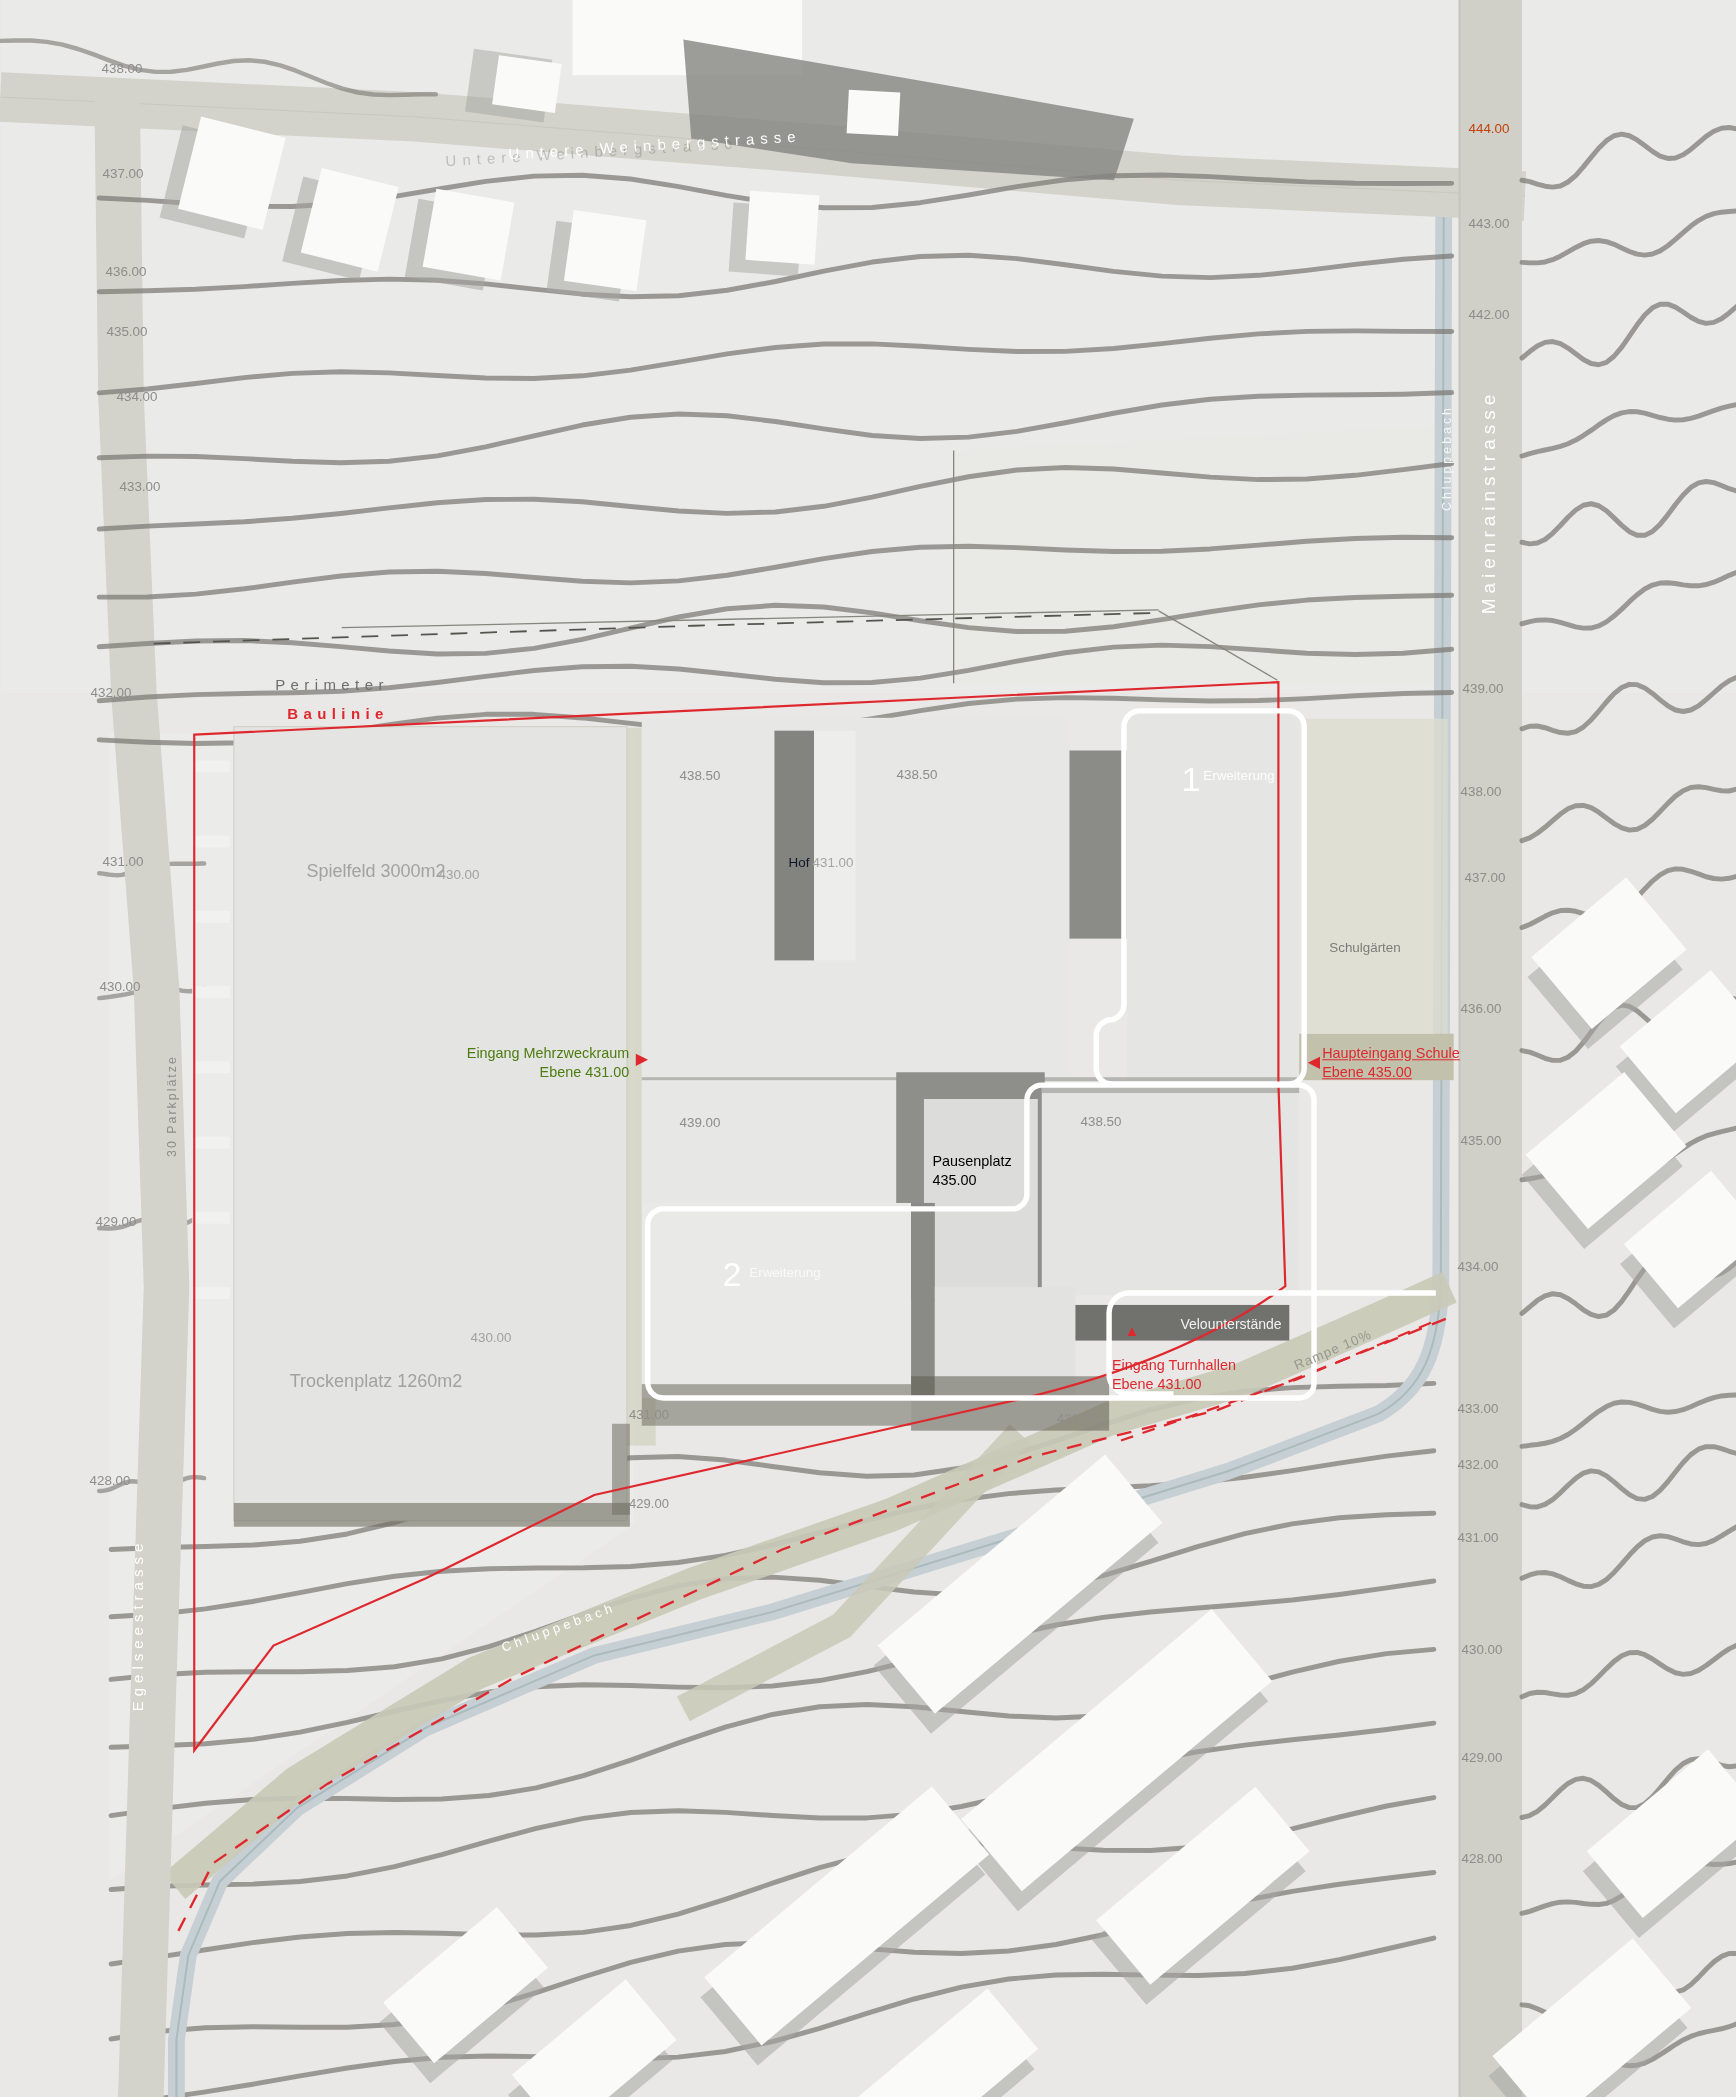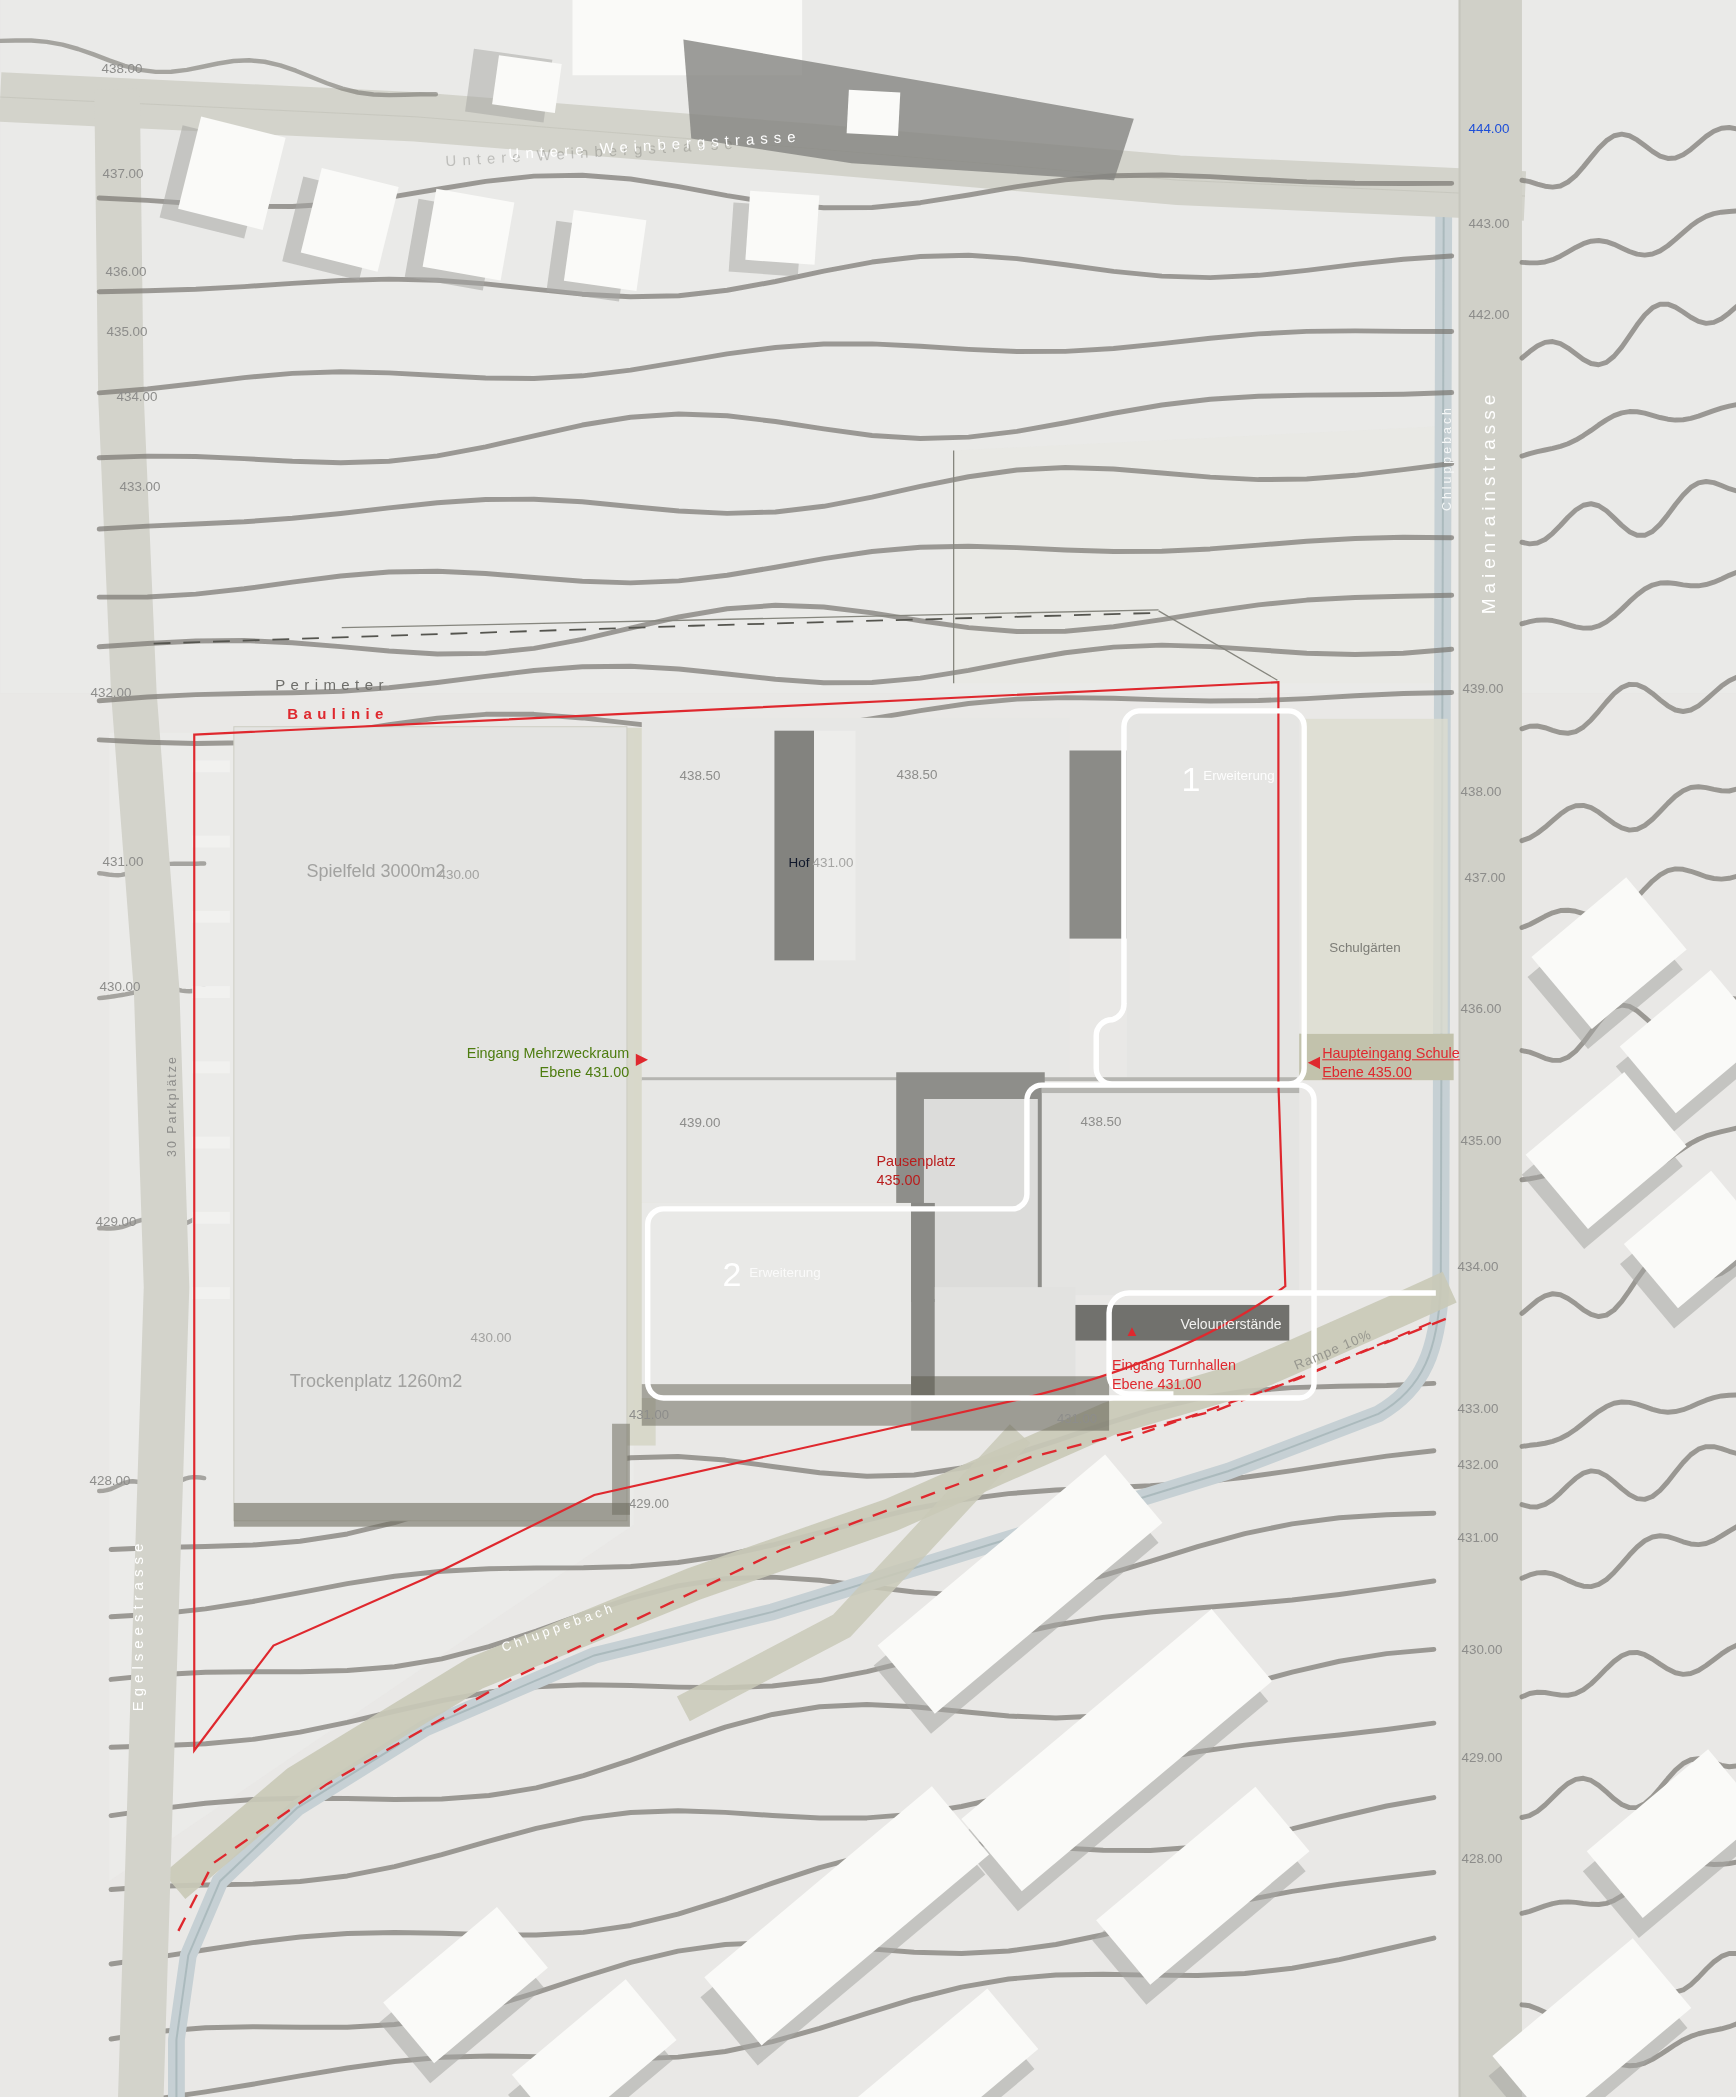--- a/index.html
+++ b/index.html
@@ -242,21 +242,21 @@
       <div class="lbl" style="left: 123px; top: 174px; font-size: 13.4px; color: rgb(141, 141, 139); transform: translate(-50%, -50%) rotate(0deg);">437.00</div>
       <div class="lbl" style="left: 126px; top: 272px; font-size: 13.4px; color: rgb(141, 141, 139); transform: translate(-50%, -50%) rotate(0deg);">436.00</div>
       <div class="lbl" style="left: 127px; top: 332px; font-size: 13.4px; color: rgb(141, 141, 139); transform: translate(-50%, -50%) rotate(0deg);">435.00</div>
       <div class="lbl" style="left: 137px; top: 397px; font-size: 13.4px; color: rgb(141, 141, 139); transform: translate(-50%, -50%) rotate(0deg);">434.00</div>
       <div class="lbl" style="left: 140px; top: 487px; font-size: 13.4px; color: rgb(141, 141, 139); transform: translate(-50%, -50%) rotate(0deg);">433.00</div>
       <div class="lbl" style="left: 111px; top: 693px; font-size: 13.4px; color: rgb(141, 141, 139); transform: translate(-50%, -50%) rotate(0deg);">432.00</div>
       <div class="lbl" style="left: 123px; top: 862px; font-size: 13.4px; color: rgb(141, 141, 139); transform: translate(-50%, -50%) rotate(0deg);">431.00</div>
       <div class="lbl" style="left: 120px; top: 987px; font-size: 13.4px; color: rgb(141, 141, 139); transform: translate(-50%, -50%) rotate(0deg);">430.00</div>
       <div class="lbl" style="left: 116px; top: 1222px; font-size: 13.4px; color: rgb(141, 141, 139); transform: translate(-50%, -50%) rotate(0deg);">429.00</div>
       <div class="lbl" style="left: 110px; top: 1481px; font-size: 13.4px; color: rgb(141, 141, 139); transform: translate(-50%, -50%) rotate(0deg);">428.00</div>
-      <div class="lbl" style="left: 1489px; top: 129px; font-size: 13.4px; color: #1d4ed8; transform: translate(-50%, -50%) rotate(0deg);">444.00</div>
+      <div class="lbl" style="left: 1489px; top: 129px; font-size: 13.4px; color: #c2410c; transform: translate(-50%, -50%) rotate(0deg);">444.00</div>
       <div class="lbl" style="left: 1489px; top: 224px; font-size: 13.4px; color: rgb(141, 141, 139); transform: translate(-50%, -50%) rotate(0deg);">443.00</div>
       <div class="lbl" style="left: 1489px; top: 315px; font-size: 13.4px; color: rgb(141, 141, 139); transform: translate(-50%, -50%) rotate(0deg);">442.00</div>
       <div class="lbl" style="left: 1483px; top: 689px; font-size: 13.4px; color: rgb(141, 141, 139); transform: translate(-50%, -50%) rotate(0deg);">439.00</div>
       <div class="lbl" style="left: 1481px; top: 792px; font-size: 13.4px; color: rgb(141, 141, 139); transform: translate(-50%, -50%) rotate(0deg);">438.00</div>
       <div class="lbl" style="left: 1485px; top: 878px; font-size: 13.4px; color: rgb(141, 141, 139); transform: translate(-50%, -50%) rotate(0deg);">437.00</div>
       <div class="lbl" style="left: 1481px; top: 1009px; font-size: 13.4px; color: rgb(141, 141, 139); transform: translate(-50%, -50%) rotate(0deg);">436.00</div>
       <div class="lbl" style="left: 1481px; top: 1141px; font-size: 13.4px; color: rgb(141, 141, 139); transform: translate(-50%, -50%) rotate(0deg);">435.00</div>
       <div class="lbl" style="left: 1478px; top: 1267px; font-size: 13.4px; color: rgb(141, 141, 139); transform: translate(-50%, -50%) rotate(0deg);">434.00</div>
       <div class="lbl" style="left: 1478px; top: 1409px; font-size: 13.4px; color: rgb(141, 141, 139); transform: translate(-50%, -50%) rotate(0deg);">433.00</div>
       <div class="lbl" style="left: 1478px; top: 1465px; font-size: 13.4px; color: rgb(141, 141, 139); transform: translate(-50%, -50%) rotate(0deg);">432.00</div>
@@ -269,21 +269,21 @@
       <div class="lbl" style="left: 376px; top: 1336px; font-size: 18px; color: rgb(162, 162, 160); transform: translate(-50%, -50%) rotate(0deg); margin-top: 46px;">Trockenplatz  1260m2</div>
       <div class="lbl" style="left: 491px; top: 1338px; font-size: 13.4px; color: rgb(162, 162, 160); transform: translate(-50%, -50%) rotate(0deg);">430.00</div>
       <div class="lbl" style="left: 700px; top: 776px; font-size: 13.4px; color: rgb(141, 141, 139); transform: translate(-50%, -50%) rotate(0deg);">438.50</div>
       <div class="lbl" style="left: 917px; top: 775px; font-size: 13.4px; color: rgb(141, 141, 139); transform: translate(-50%, -50%) rotate(0deg);">438.50</div>
       <div class="lbl" style="left: 799px; top: 863px; font-size: 13.4px; color: #0f172a; transform: translate(-50%, -50%) rotate(0deg); text-align: center;">Hof</div>
       <div class="lbl" style="left: 833px; top: 863px; font-size: 13.4px; color: rgb(165, 165, 163); transform: translate(-50%, -50%) rotate(0deg);">431.00</div>
       <div class="lbl" style="left: 1191px; top: 779px; font-size: 34px; color: rgb(255, 255, 255); transform: translate(-50%, -50%) rotate(0deg);">1</div>
       <div class="lbl" style="left: 1239px; top: 776px; font-size: 13.4px; color: rgba(255, 255, 255, 0.92); transform: translate(-50%, -50%) rotate(0deg);">Erweiterung</div>
       <div class="lbl" style="left: 1365px; top: 904px; font-size: 13.4px; color: rgb(125, 125, 119); transform: translate(-50%, -50%) rotate(0deg); margin-top: 44px;">Schulgärten</div>
       <div class="lbl" style="left: 700px; top: 1123px; font-size: 13.4px; color: rgb(141, 141, 139); transform: translate(-50%, -50%) rotate(0deg);">439.00</div>
-      <div class="lbl" style="left: 916px; top: 1171px; font-size: 14.4px; color: #b91c1c; transform: translate(-50%, -50%) rotate(0deg); text-align: left;">Pausenplatz
+      <div class="lbl" style="left: 972px; top: 1171px; font-size: 14.4px; color: #000000; transform: translate(-50%, -50%) rotate(0deg); text-align: left;">Pausenplatz
 435.00</div>
       <div class="lbl" style="left: 1101px; top: 1122px; font-size: 13.4px; color: rgb(141, 141, 139); transform: translate(-50%, -50%) rotate(0deg);">438.50</div>
       <div class="lbl" style="left: 732px; top: 1274px; font-size: 34px; color: rgb(255, 255, 255); transform: translate(-50%, -50%) rotate(0deg);">2</div>
       <div class="lbl" style="left: 785px; top: 1273px; font-size: 13.4px; color: rgba(255, 255, 255, 0.78); transform: translate(-50%, -50%) rotate(0deg);">Erweiterung</div>
       <div class="lbl" style="left: 1231px; top: 1324px; font-size: 14px; color: rgb(242, 242, 240); transform: translate(-50%, -50%) rotate(0deg);">Velounterstände</div>
       <div class="lbl" style="left: 649px; top: 1415px; font-size: 13px; color: rgb(141, 141, 139); transform: translate(-50%, -50%) rotate(0deg);">431.00</div>
       <div class="lbl" style="left: 649px; top: 1504px; font-size: 13px; color: rgb(141, 141, 139); transform: translate(-50%, -50%) rotate(0deg);">429.00</div>
       <div class="lbl" style="left: 1077px; top: 1419px; font-size: 13px; color: rgb(141, 141, 139); transform: translate(-50%, -50%) rotate(0deg);">431.00</div>
       <div class="lbl" style="left: 548px; top: 1063px; font-size: 14.4px; color: #4d7c0f; transform: translate(-50%, -50%) rotate(0deg); text-align: right;">Eingang Mehrzweckraum
 Ebene 431.00</div>

